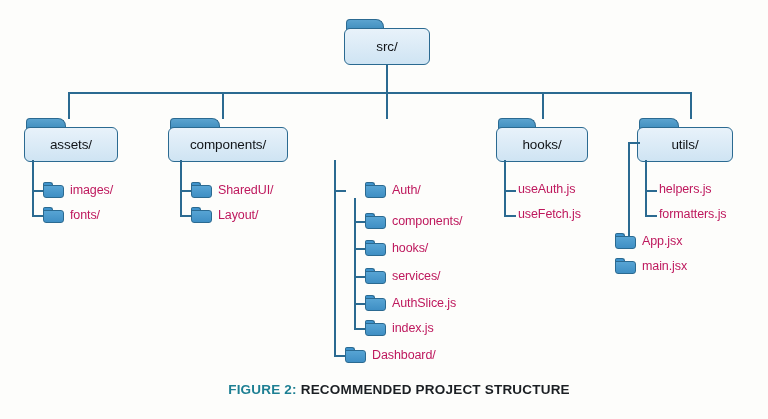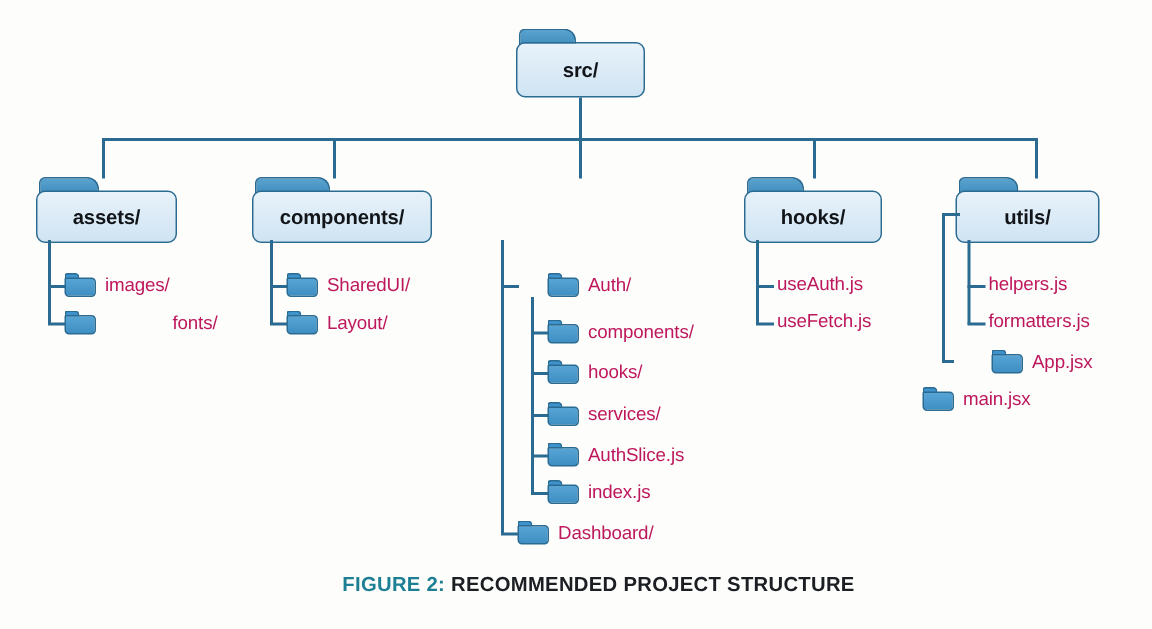--- a/index.html
+++ b/index.html
@@ -62,21 +62,21 @@
     box-sizing: border-box;
   }
   .folder-node.accent .body {
     background: linear-gradient(180deg, #a6d3ec 0%, #7dbde2 100%);
   }
   .folder-node.accent .tab {
     background: linear-gradient(180deg, #2f7cac 0%, #2a6f9d 100%);
   }
   .folder-node .label {
     font-size: 13.5px;
-    font-weight: bold;
+    font-weight: normal;
     color: #111418;
     letter-spacing: -0.1px;
     white-space: nowrap;
   }
 
   
   .leaf {
     position: absolute;
     display: flex;
     align-items: center;
@@ -189,21 +189,21 @@
   <div class="line h" style="left:32px; top:190px; width:12px;"></div>
   <div class="line h" style="left:32px; top:215px; width:12px;"></div>
 
   <div class="leaf" style="left:43px; top:182px;">
     <span class="mini-folder">
       <span class="mtab"></span>
         <span class="mbody"></span>
     </span>
     <span class="ltext">images/</span>
   </div>
-  <div class="leaf" style="left:43px; top:207px;gap:45px;">
+  <div class="leaf" style="left:43px; top:207px;">
     <span class="mini-folder">
       <span class="mtab"></span>
         <span class="mbody"></span>
     </span>
     <span class="ltext">fonts/</span>
   </div>
 
   <div class="line v" style="left:180px; top:160px; height:56px;"></div>
   <div class="line h" style="left:180px; top:190px; width:12px;"></div>
   <div class="line h" style="left:180px; top:215px; width:12px;"></div>
@@ -304,21 +304,21 @@
     <span class="ltext">helpers.js</span>
   </div>
   <div class="leaf textonly" style="left:659px; top:207px;">
     <span class="ltext">formatters.js</span>
   </div>
 
   <div class="line h" style="left:628px; top:142px; width:12px;"></div>
   <div class="line v" style="left:628px; top:142px; height:99px;"></div>
   <div class="line h" style="left:628px; top:240px; width:8px;"></div>
 
-  <div class="leaf" style="left:615px; top:233px;margin-left:46px;">
+  <div class="leaf" style="left:615px; top:233px;">
     <span class="mini-folder">
       <span class="mtab"></span>
         <span class="mbody"></span>
     </span>
     <span class="ltext">App.jsx</span>
   </div>
   <div class="leaf" style="left:615px; top:258px;">
     <span class="mini-folder">
       <span class="mtab"></span>
         <span class="mbody"></span>

